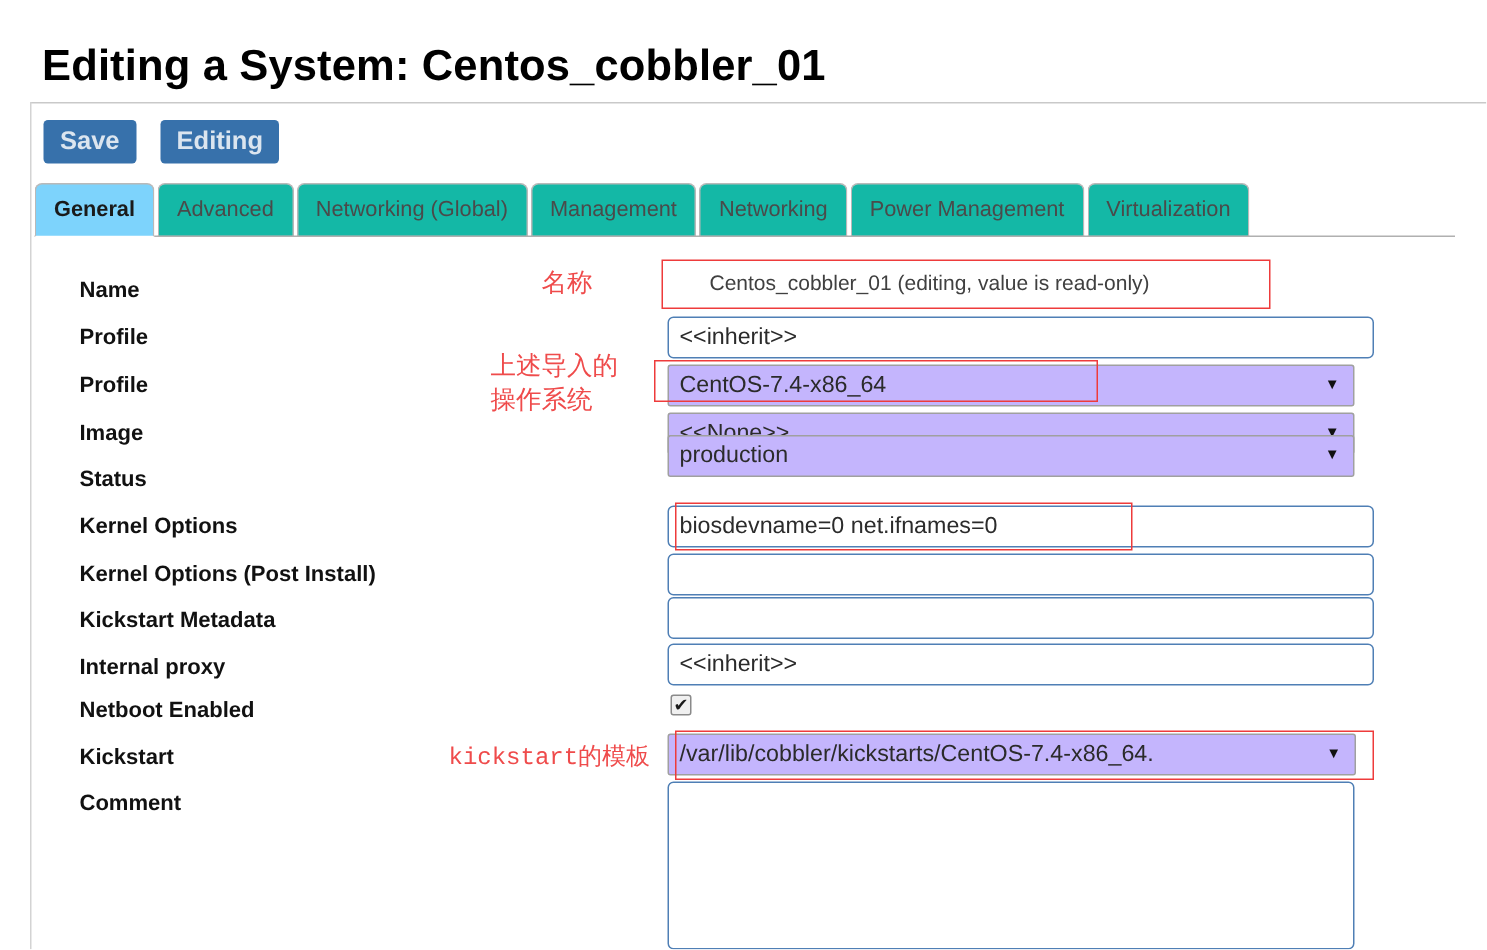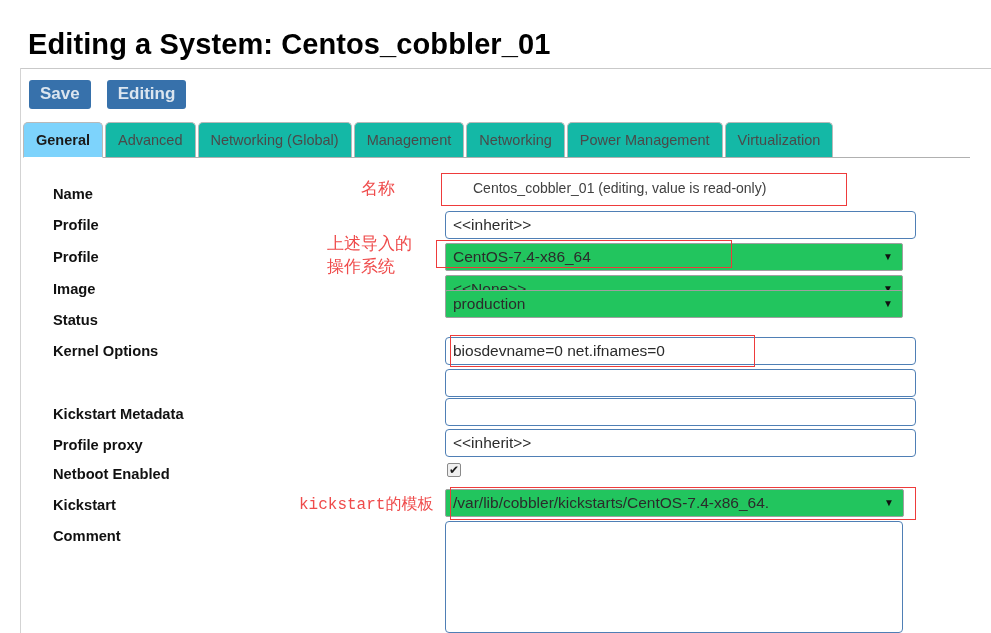--- a/index.html
+++ b/index.html
@@ -144,21 +144,21 @@
     color: #2b2b2b;
     padding: 0 7px;
     line-height: 26px;
   }
   .select {
     left: 445px;
     width: 458px;
     height: 28px;
     border: 1px solid #a0a0a0;
     border-radius: 2px;
-    background: #22c55e;
+    background: #c4b5fd;
     font-size: 15.5px;
     color: #2b2b2b;
     padding: 0 7px;
     line-height: 26px;
     display: flex;
     align-items: center;
   }
   .select .caret {
     position: absolute;
     right: 9px;
@@ -263,26 +263,27 @@
 
     <div class="field-label" style="top:312px;">Status</div>
     <div class="ctl select" style="top:290px;">
       <span>production</span>
       <span class="caret">▼</span>
     </div>
 
     <div class="field-label" style="top:343px;">Kernel Options</div>
     <div class="ctl text-input" style="top:337px;">biosdevname=0 net.ifnames=0</div>
 
+    <div class="field-label" style="top:375px;">Kernel Options (Post Install)</div>
     <div class="ctl text-input" style="top:369px;"></div>
 
     <div class="field-label" style="top:406px;">Kickstart Metadata</div>
     <div class="ctl text-input" style="top:398px;"></div>
 
-    <div class="field-label" style="top:437px;">Profile proxy</div>
+    <div class="field-label" style="top:437px;">Internal proxy</div>
     <div class="ctl text-input" style="top:429px;">&lt;&lt;inherit&gt;&gt;</div>
 
     <div class="field-label" style="top:466px;">Netboot Enabled</div>
     <div class="ctl checkbox" style="top:463px;">
       <span>✔</span>
     </div>
 
     <div class="field-label" style="top:497px;">Kickstart</div>
     <div class="ctl select" style="top:489px;width:459px;">
       <span>/var/lib/cobbler/kickstarts/CentOS-7.4-x86_64.</span>

